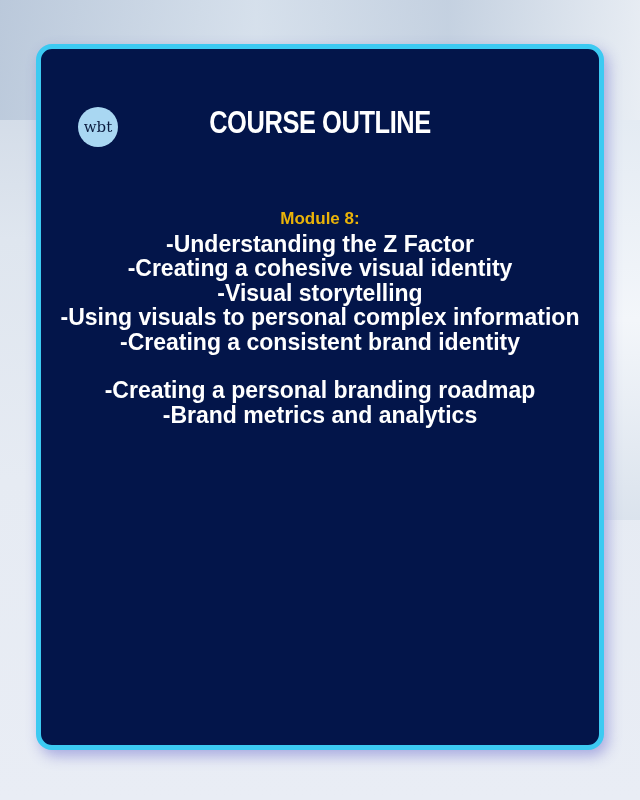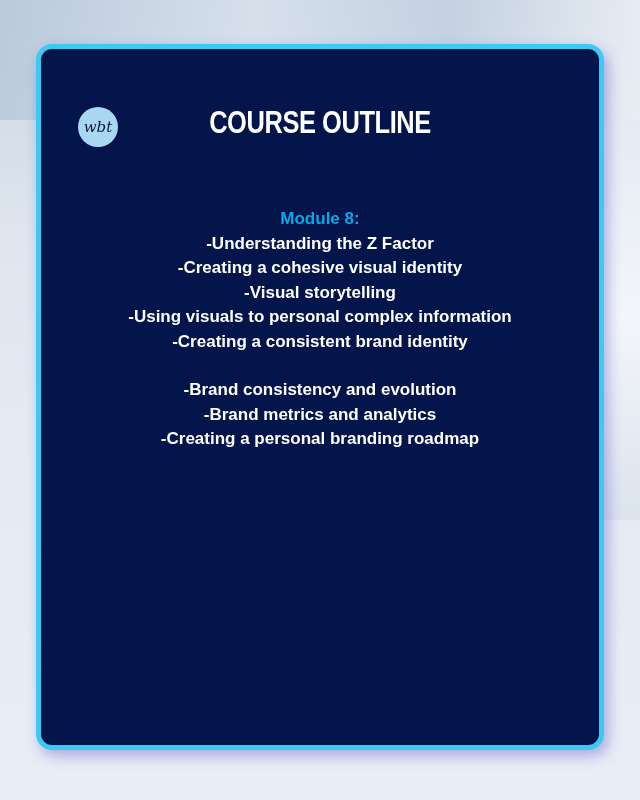--- a/index.html
+++ b/index.html
@@ -14,31 +14,31 @@
     background: linear-gradient(180deg, #e4ebf3, #f3f6fa, #dbe3ed); }
   .card {
     position:absolute; left:36px; top:44px; width:568px; height:706px;
     box-sizing:border-box; border:5px solid #3ccaf2; border-radius:16px;
     background:#03154a;
     box-shadow: 4px 6px 14px rgba(90,90,200,0.45);
   }
   .logo {
     position:absolute; left:37px; top:58px; width:40px; height:40px; border-radius:50%;
     background:#a9d7f2; color:#0b1b3e; display:flex; align-items:center; justify-content:center;
-    font-family:"DejaVu Serif", serif; font-style:italic; font-size:15px;
+    font-family:"DejaVu Serif", serif; font-size:15px;
   }
   .title {
     position:absolute; left:0; right:0; top:56px; text-align:center; color:#fff;
     font-family:"Liberation Sans", sans-serif; font-weight:bold; font-size:31px;
     letter-spacing:-0.5px; transform:scaleX(0.82);
   }
   .content { position:absolute; left:0; right:0; top:158px; text-align:center; }
   .module { margin-bottom:24px; }
-  .module-heading { color:#0ea5e9; font-weight:bold; font-size:17px; line-height:24.5px; }
-  .item { color:#fff; font-weight:bold; font-size:17px; line-height:24.5px; }
+  .module-heading { color:#eab308; font-weight:bold; font-size:17px; line-height:24.5px; }
+  .item { color:#fff; font-weight:bold; font-size:23px; line-height:24.5px; }
 </style>
 </head>
 <body>
 
 <div class="bg-blur1"></div>
 <div class="bg-blur2"></div>
 
 <div class="card">
   <div class="logo">
     <span>wbt</span>
@@ -48,18 +48,17 @@
   <div class="content">
     <div class="module">
       <div class="module-heading">Module 8:</div>
       <div class="item">-Understanding the Z Factor</div>
       <div class="item">-Creating a cohesive visual identity</div>
       <div class="item">-Visual storytelling</div>
       <div class="item">-Using visuals to personal complex information</div>
       <div class="item">-Creating a consistent brand identity</div>
     </div>
     <div class="module">
-      <div class="item">-Brand consistency and evolution</div>
+      <div class="item">-Creating a personal branding roadmap</div>
       <div class="item">-Brand metrics and analytics</div>
-      <div class="item">-Creating a personal branding roadmap</div>
     </div>
   </div>
 </div>
 
 </body></html>

